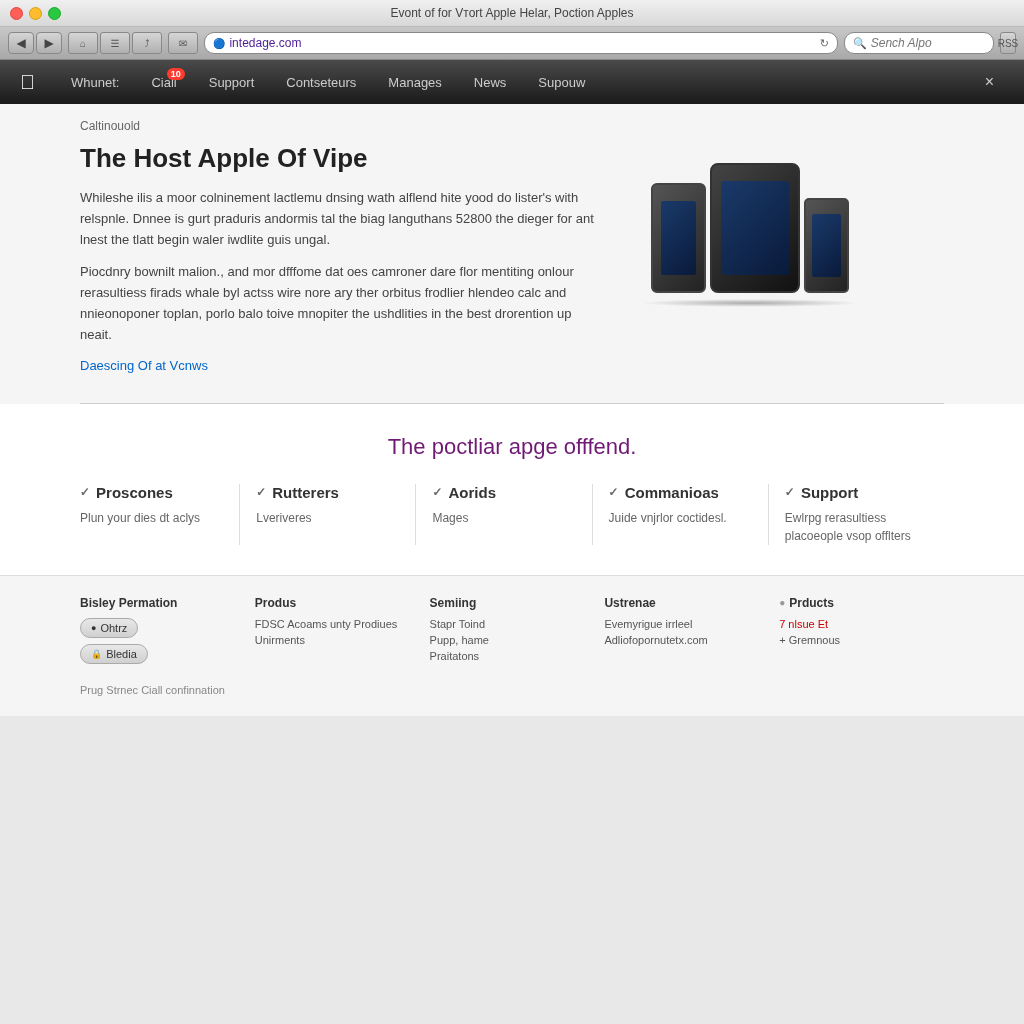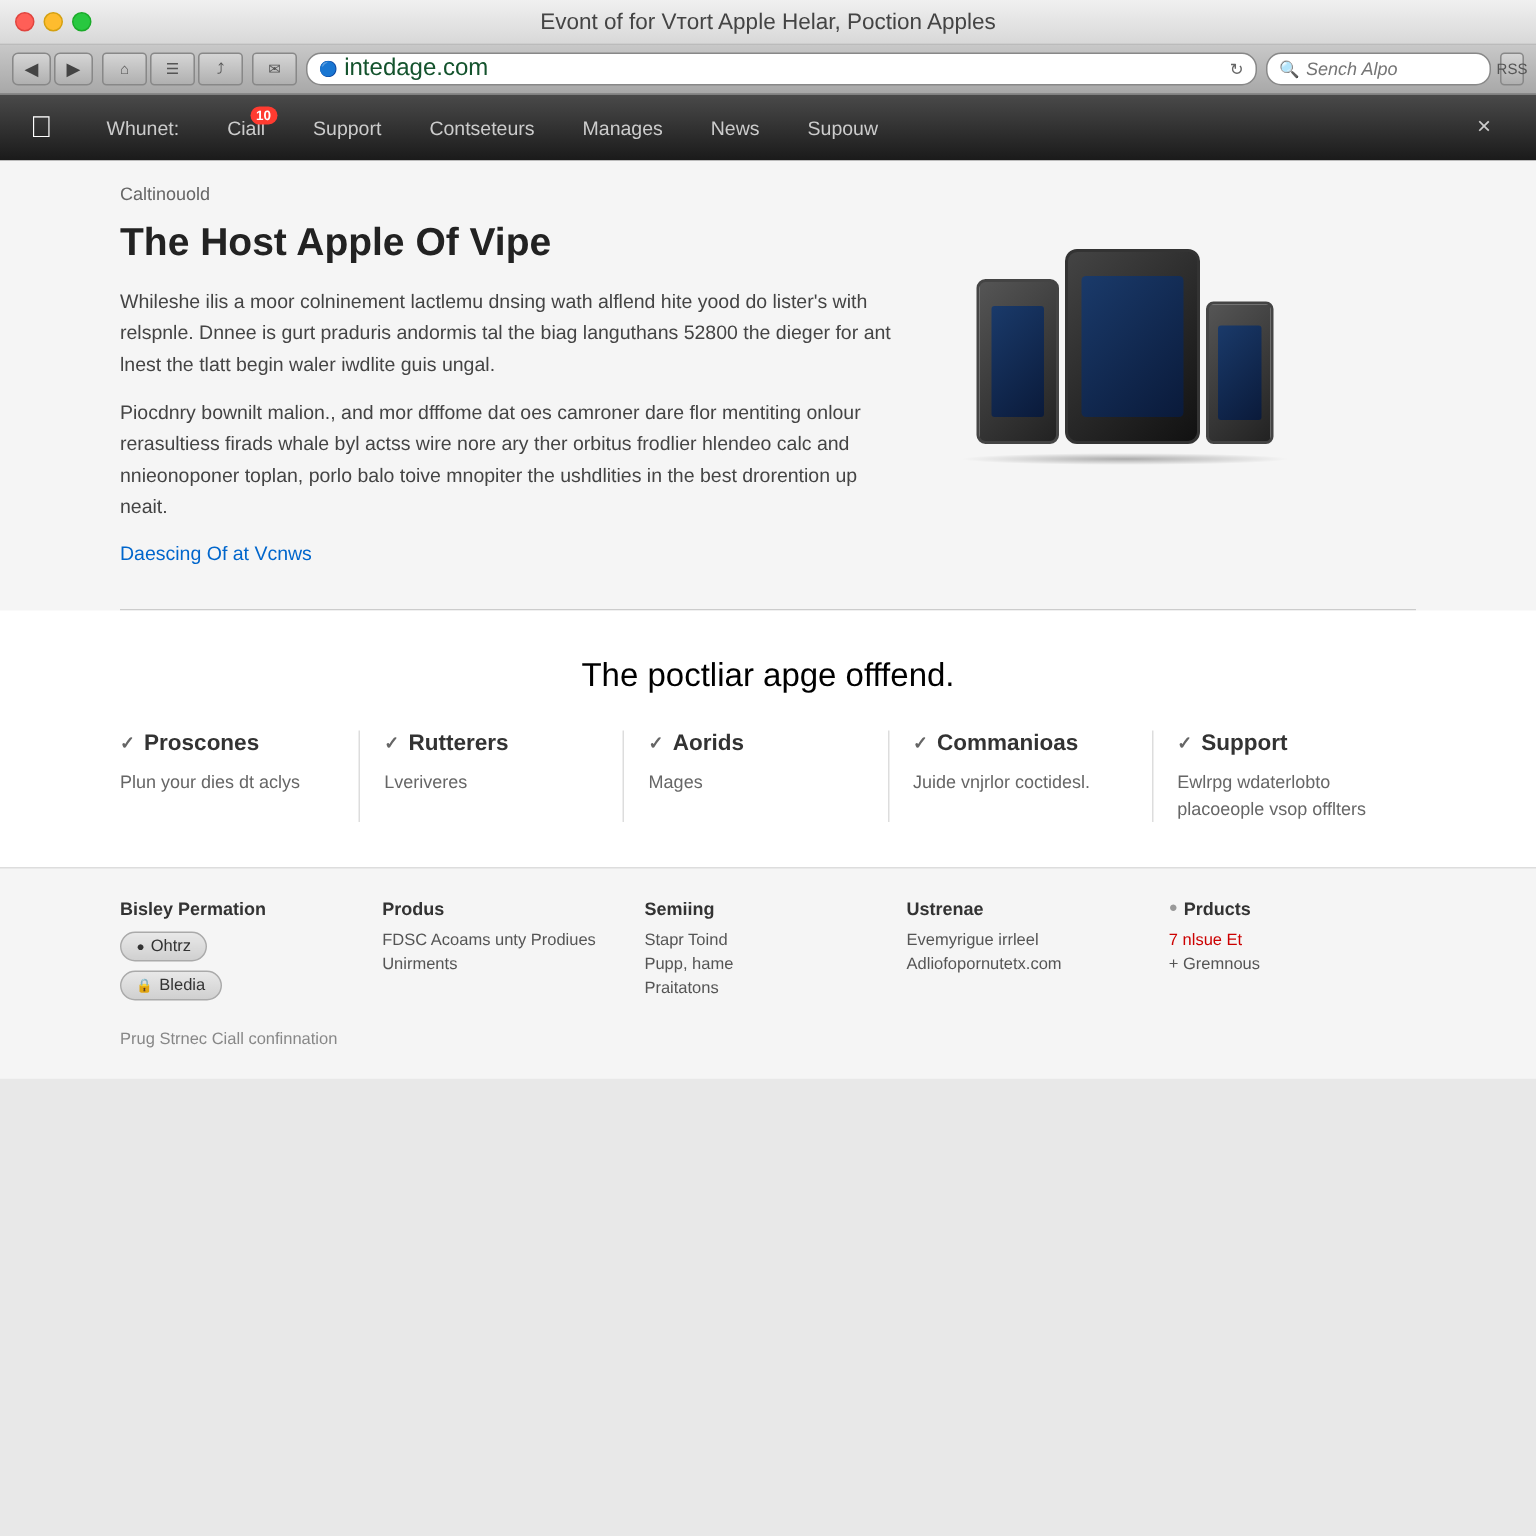--- a/index.html
+++ b/index.html
@@ -1,35 +1,35 @@
 <!DOCTYPE html>
 <html><head>
   <meta charset="utf-8">
   <style>
     * { margin: 0; padding: 0; box-sizing: border-box; }
     body { font-family: 'Helvetica Neue', Helvetica, Arial, sans-serif; background: #fff; font-size: 13px; color: #333; }
 
     
     .browser-frame { width: 1024px; min-height: 1024px; background: #e8e8e8; }
     .title-bar { background: linear-gradient(to bottom, #f0f0f0, #d8d8d8); padding: 6px 10px; display: flex; align-items: center; justify-content: center; border-bottom: 1px solid #bbb; position: relative; }
-    .title-bar-title { font-size: 15px; color: #444; }
+    .title-bar-title { font-size: 12px; color: #444; }
     .window-controls { position: absolute; left: 10px; display: flex; gap: 6px; align-items: center; }
     .wc { width: 13px; height: 13px; border-radius: 50%; display: inline-block; }
     .wc-red { background: #ff5f57; border: 1px solid #e0443e; }
     .wc-yellow { background: #febc2e; border: 1px solid #d4a010; }
     .wc-green { background: #28c840; border: 1px solid #1aab29; }
 
     .toolbar { background: linear-gradient(to bottom, #c8c8c8, #a8a8a8); padding: 5px 8px; display: flex; align-items: center; gap: 6px; border-bottom: 1px solid #888; }
     .nav-buttons { display: flex; gap: 2px; }
     .nav-btn { background: linear-gradient(to bottom, #d5d5d5, #b0b0b0); border: 1px solid #888; border-radius: 4px; width: 26px; height: 22px; font-size: 12px; cursor: pointer; display: flex; align-items: center; justify-content: center; color: #444; }
     .icon-group { display: flex; gap: 2px; }
     .icon-btn { background: linear-gradient(to bottom, #d5d5d5, #b0b0b0); border: 1px solid #888; border-radius: 3px; width: 30px; height: 22px; font-size: 10px; cursor: pointer; display: flex; align-items: center; justify-content: center; color: #555; }
     .address-bar { flex: 1; display: flex; align-items: center; background: #fff; border: 1px solid #888; border-radius: 10px; padding: 2px 8px; height: 22px; gap: 4px; }
     .address-icon { font-size: 10px; color: #4a90d9; }
-    .address-input { border: none; outline: none; flex: 1; font-size: 16px; color: #14532d; background: transparent; }
+    .address-input { border: none; outline: none; flex: 1; font-size: 12px; color: #4c1d95; background: transparent; }
     .reload-btn { font-size: 11px; color: #666; cursor: pointer; }
     .search-bar { display: flex; align-items: center; background: #fff; border: 1px solid #888; border-radius: 10px; padding: 2px 8px; height: 22px; gap: 4px; width: 150px; }
     .search-input { border: none; outline: none; font-size: 12px; color: #999; background: transparent; width: 100px; font-style: italic; }
     .search-icon { font-size: 11px; color: #666; }
     .rss-btn { background: linear-gradient(to bottom, #d5d5d5, #b0b0b0); border: 1px solid #888; border-radius: 3px; width: 16px; height: 22px; font-size: 10px; cursor: pointer; display: flex; align-items: center; justify-content: center; color: #555; }
 
     
     .apple-nav { background: linear-gradient(to bottom, #4a4a4a, #1a1a1a); padding: 0 20px; display: flex; align-items: center; height: 44px; }
     .apple-logo { color: #fff; font-size: 20px; margin-right: 20px; cursor: pointer; flex-shrink: 0; }
     .nav-items { display: flex; flex: 1; }
@@ -51,21 +51,21 @@
     .device-center { width: 90px; height: 130px; background: linear-gradient(135deg, #444, #111); border-radius: 8px; border: 2px solid #333; display: flex; align-items: center; justify-content: center; position: relative; }
     .device-right { width: 45px; height: 95px; background: linear-gradient(135deg, #555, #222); border-radius: 5px; border: 2px solid #444; display: flex; align-items: center; justify-content: center; }
     .device-screen { background: linear-gradient(135deg, #1a3a6a, #0a1a3a); width: 80%; height: 75%; border-radius: 3px; }
     .device-screen-sm { background: linear-gradient(135deg, #1a3a6a, #0a1a3a); width: 70%; height: 70%; border-radius: 2px; }
     .device-shadow { margin-top: 6px; width: 100%; height: 8px; background: radial-gradient(ellipse, rgba(0,0,0,0.3) 0%, transparent 70%); }
 
     .divider { height: 1px; background: #ccc; margin: 0 80px; }
 
     
     .sections-area { padding: 30px 80px; background: #fff; text-align: center; }
-    .sections-tagline { font-size: 22px; color: #000000; margin-bottom: 24px; }
+    .sections-tagline { font-size: 22px; color: #701a75; margin-bottom: 24px; }
     .sections-grid { display: flex; gap: 0; text-align: left; }
     .section-col { flex: 1; padding: 0 16px; border-left: 1px solid #ddd; }
     .section-col:first-child { border-left: none; padding-left: 0; }
     .section-heading { font-size: 15px; font-weight: bold; color: #333; margin-bottom: 8px; display: flex; align-items: center; gap: 6px; }
     .section-check { color: #666; font-size: 12px; }
     .section-text { font-size: 12px; color: #666; line-height: 1.5; }
 
     
     .footer { background: #f5f5f5; border-top: 1px solid #ddd; padding: 20px 80px; }
     .footer-grid { display: flex; gap: 0; }
@@ -206,21 +206,21 @@
             <span class="section-check">✓</span>
             <span>Commanioas</span>
           </div>
           <div class="section-text">Juide vnjrlor coctidesl.</div>
         </div>
         <div class="section-col">
           <div class="section-heading">
             <span class="section-check">✓</span>
             <span>Support</span>
           </div>
-          <div class="section-text">Ewlrpg wdaterlobto placoeople vsop offlters</div>
+          <div class="section-text">Ewlrpg rerasultiess placoeople vsop offlters</div>
         </div>
       </div>
     </div>
 
     <div class="footer">
       <div class="footer-grid">
 
         <div class="footer-col">
           <div class="footer-col-title">Bisley Permation</div>
           <div class="footer-btn">

